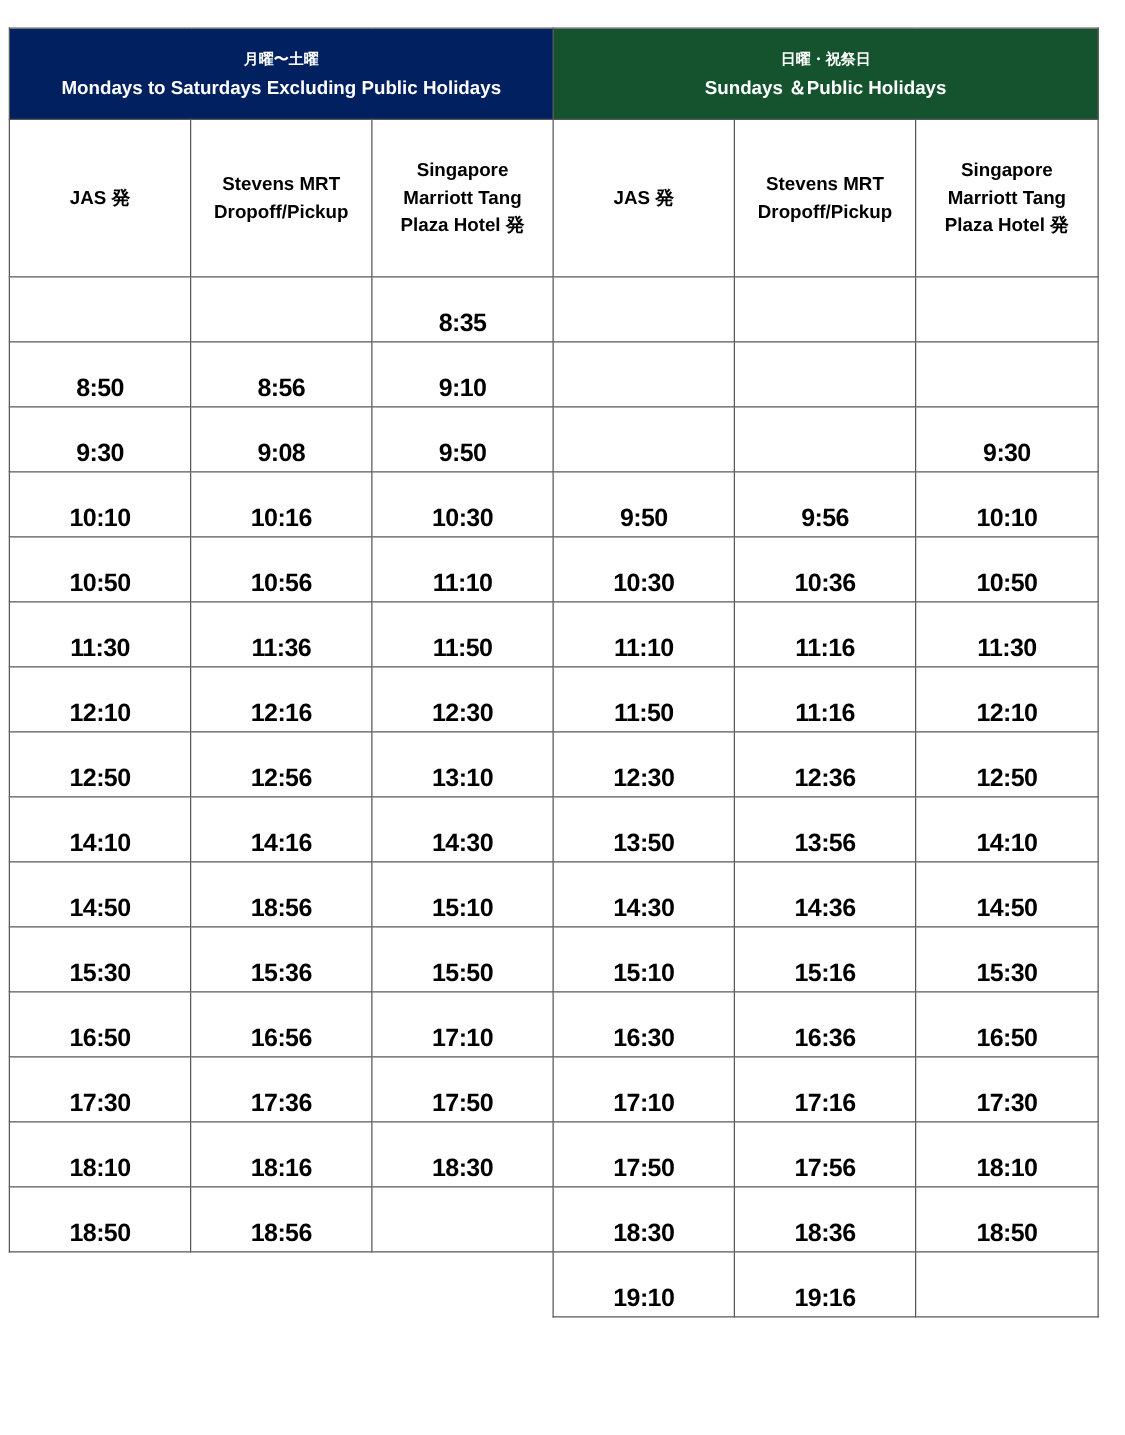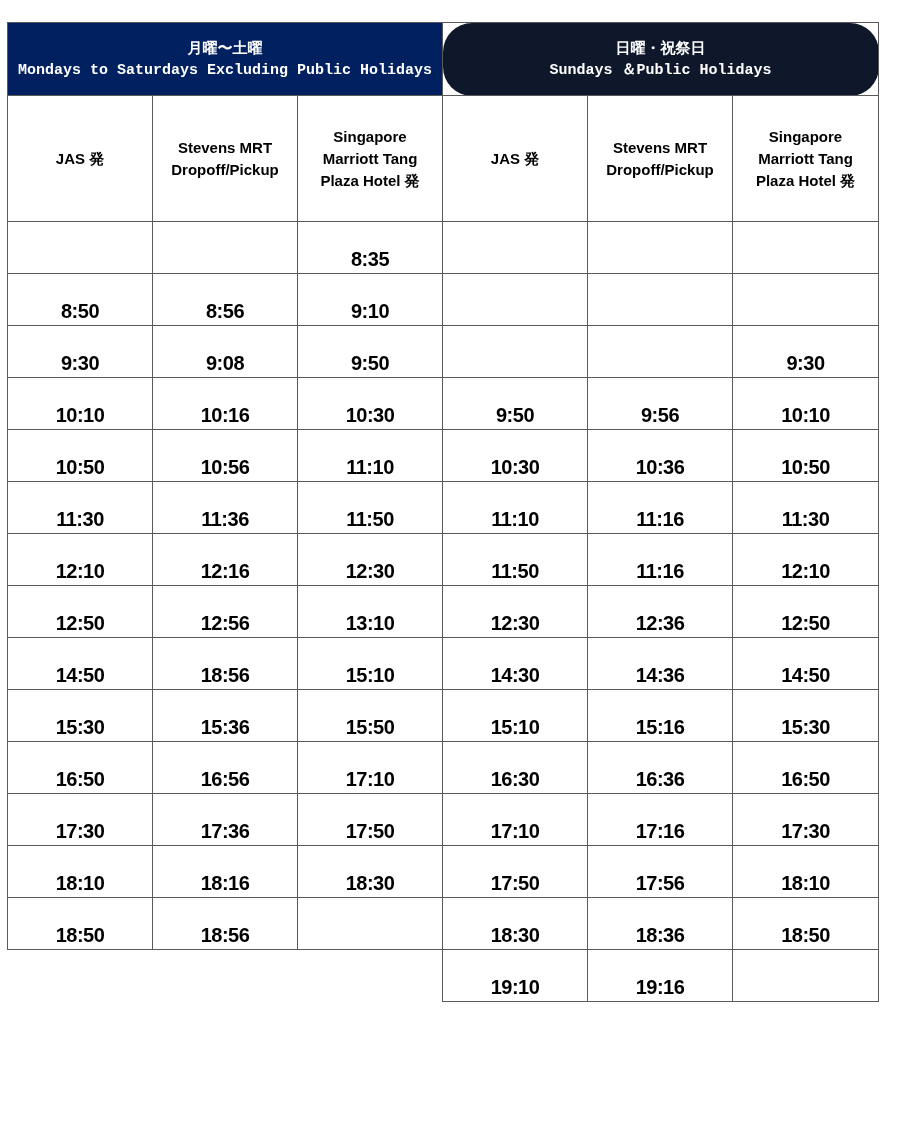--- a/index.html
+++ b/index.html
@@ -1,23 +1,23 @@
 <!DOCTYPE html>
 <html><head>
 <meta charset="utf-8">
 <style>
   html, body { margin: 0; padding: 0; background: #ffffff; }
   body { width: 900px; height: 1148px; position: relative; font-family: "Liberation Sans", "DejaVu Sans", sans-serif; color: #000; }
   .tbl { position: absolute; left: 7px; top: 22px; border-collapse: collapse; table-layout: fixed; }
   .tbl td { border: 1px solid #595959; padding: 0; text-align: center; }
   .band { height: 72px; color: #fff; font-weight: bold; font-size: 15px; line-height: 23px; vertical-align: middle; padding-top: 2px; }
   .band.weekday { background: #002060; }
-  .band.holiday { background: #0f172a; border-radius: 29px; }
-  .band .jp { display: block; font-size: 15px; }
-  .band .en { display: block; font-size: 15px; font-family: Liberation Mono, monospace; }
+  .band.holiday { background: #14532d; }
+  .band .jp { display: block; font-size: 12px; }
+  .band .en { display: block; font-size: 15px; }
   .colhdr { height: 125px; font-weight: bold; font-size: 15px; line-height: 22px; vertical-align: middle; }
   .cell { height: 49px; font-weight: bold; font-size: 20px; vertical-align: bottom; padding-bottom: 2px !important; letter-spacing: -0.5px; }
   .noborder { border: none !important; }
   .col { width: 145px; }
 </style>
 </head>
 <body>
 
 <table class="tbl">
   <colgroup>
@@ -107,20 +107,28 @@
       </tr>
       <tr>
         <td class="cell">12:50</td>
         <td class="cell">12:56</td>
         <td class="cell">13:10</td>
         <td class="cell">12:30</td>
         <td class="cell">12:36</td>
         <td class="cell">12:50</td>
       </tr>
       <tr>
+        <td class="cell">14:10</td>
+        <td class="cell">14:16</td>
+        <td class="cell">14:30</td>
+        <td class="cell">13:50</td>
+        <td class="cell">13:56</td>
+        <td class="cell">14:10</td>
+      </tr>
+      <tr>
         <td class="cell">14:50</td>
         <td class="cell">18:56</td>
         <td class="cell">15:10</td>
         <td class="cell">14:30</td>
         <td class="cell">14:36</td>
         <td class="cell">14:50</td>
       </tr>
       <tr>
         <td class="cell">15:30</td>
         <td class="cell">15:36</td>

